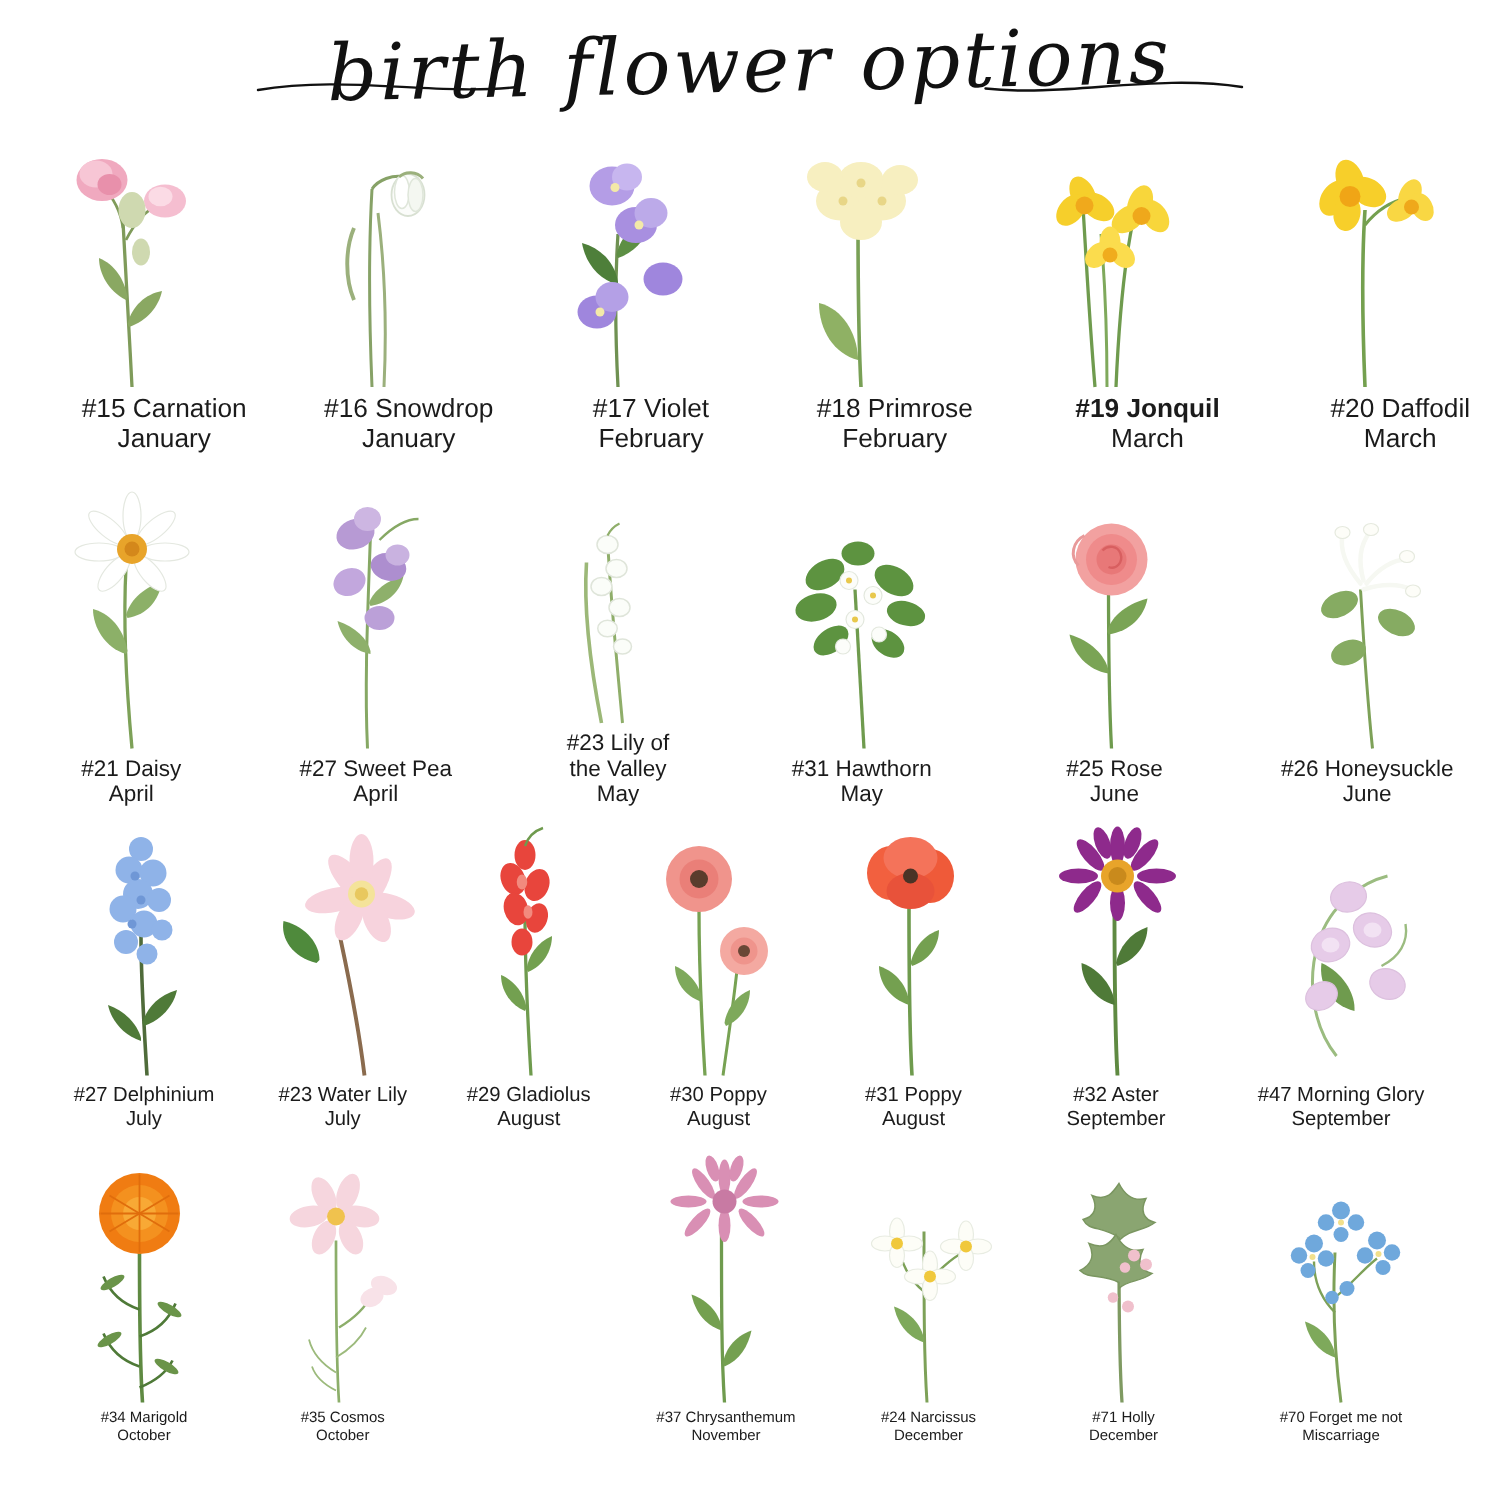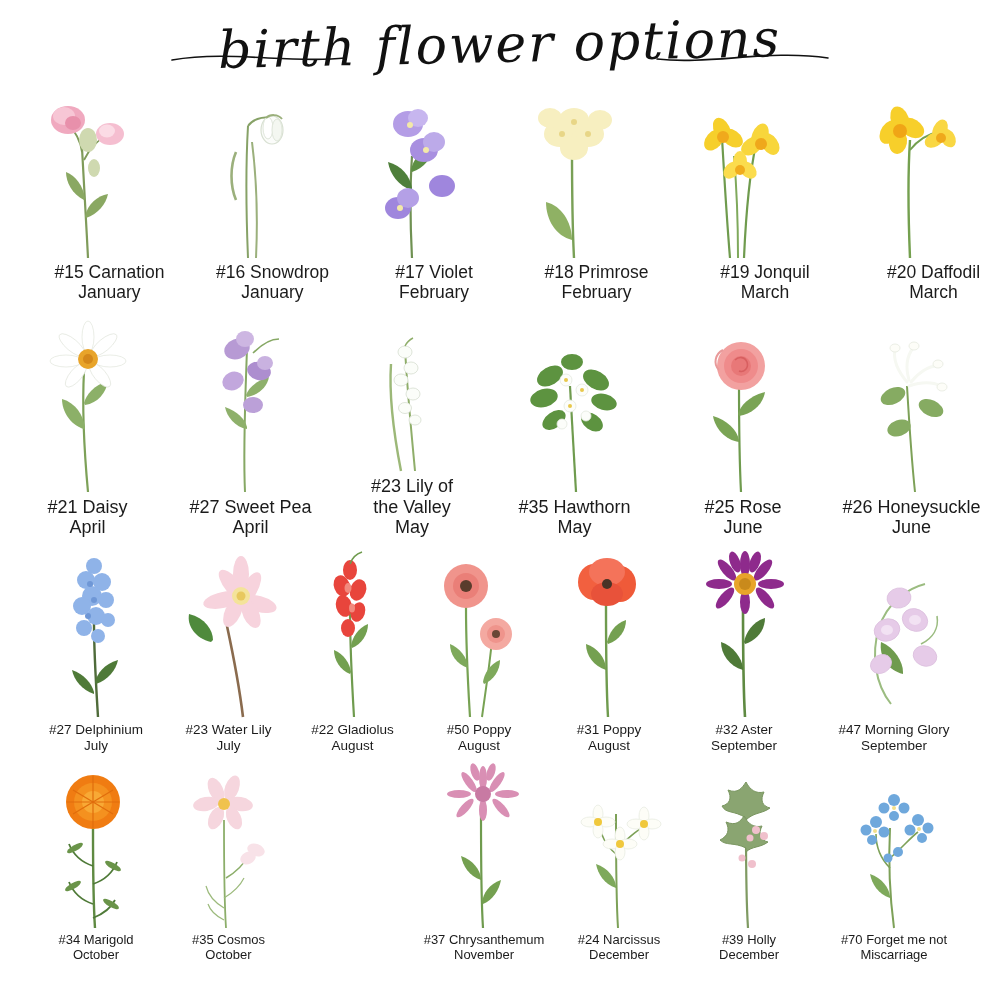--- a/index.html
+++ b/index.html
@@ -75,32 +75,32 @@
     margin-top: 3px;
     white-space: nowrap;
   }
   .cap-line {
     display: block;
   }
   .cell.empty .caption { visibility: hidden; }
 
   
   .r1 .caption { font-size: 17.5px; margin-left: 44px; }
-  .r2 .caption { font-size: 18px; }
+  .r2 .caption { font-size: 15px; }
   .r3 .caption { font-size: 13.5px; }
-  .r4 .caption { font-size: 13px; }
+  .r4 .caption { font-size: 10px; }
 
   .r1 { height: 215px; }
   .r2 { height: 235px; }
   .r3 { height: 215px; }
   .r4 { height: 210px; }
 
   .rowblock { margin-bottom: 0; }
 
-  .jonquil-bold { font-weight: normal; }
+  .jonquil-bold { font-weight: bold; }
 </style>
 </head>
 <body>
 
 <div class="title-wrap">
   <div class="title">birth flower options</div>
   <svg class="title-swash" viewBox="0 0 660 14">
     <path d="M2 8 C 60 -2, 120 12, 175 6" stroke="#111" stroke-width="1.6" fill="none" stroke-linecap="round"></path>
     <path d="M658 6 C 600 -3, 540 13, 487 7" stroke="#111" stroke-width="1.6" fill="none" stroke-linecap="round"></path>
   </svg>
@@ -383,21 +383,21 @@
             <circle cx="52" cy="100" r="5"></circle>
           </g>
           <g fill="#e8c84c">
             <circle cx="56" cy="56" r="2"></circle>
             <circle cx="72" cy="66" r="2"></circle>
             <circle cx="60" cy="82" r="2"></circle>
           </g>
         </svg>
       </div>
       <div class="caption">
-        <span class="cap-line">#35 Hawthorn</span>
+        <span class="cap-line">#31 Hawthorn</span>
         <span class="cap-line">May</span>
       </div>
     </div>
 
     <div class="cell" style="width:172px">
       <div class="art">
         <svg width="120" height="170" viewBox="0 0 120 170">
           <path d="M58 168 C56 130 56 90 56 58" stroke="#6f9b4e" stroke-width="2.2" fill="none"></path>
           <path d="M56 118 C42 116 32 104 30 92 C44 96 54 106 56 116Z" fill="#7aa455"></path>
           <path d="M56 92 C70 90 80 80 82 68 C66 72 57 82 55 90Z" fill="#7aa455"></path>
@@ -520,21 +520,21 @@
             <ellipse cx="48" cy="84" rx="7" ry="9"></ellipse>
           </g>
           <g fill="#f28a7e">
             <ellipse cx="48" cy="44" rx="3.5" ry="5"></ellipse>
             <ellipse cx="52" cy="64" rx="3" ry="4.5"></ellipse>
           </g>
           <path d="M50 20 C52 14 56 10 62 8" stroke="#6f9b4e" stroke-width="1.6" fill="none"></path>
         </svg>
       </div>
       <div class="caption">
-        <span class="cap-line">#22 Gladiolus</span>
+        <span class="cap-line">#29 Gladiolus</span>
         <span class="cap-line">August</span>
       </div>
     </div>
 
     <div class="cell" style="width:130px">
       <div class="art">
         <svg width="115" height="175" viewBox="0 0 115 175">
           <path d="M48 173 C46 140 44 110 44 62" stroke="#77a253" stroke-width="2.2" fill="none"></path>
           <path d="M60 173 C64 144 68 118 70 96" stroke="#77a253" stroke-width="2" fill="none"></path>
           <path d="M46 124 C34 120 28 110 28 100 C38 104 45 114 46 122Z" fill="#7ea95b"></path>
@@ -545,21 +545,21 @@
             <circle cx="44" cy="42" r="6" fill="#5a3c2c"></circle>
           </g>
           <g>
             <circle cx="74" cy="90" r="16" fill="#f4a9a1"></circle>
             <circle cx="74" cy="90" r="9" fill="#ef948c"></circle>
             <circle cx="74" cy="90" r="4" fill="#6a4736"></circle>
           </g>
         </svg>
       </div>
       <div class="caption">
-        <span class="cap-line">#50 Poppy</span>
+        <span class="cap-line">#30 Poppy</span>
         <span class="cap-line">August</span>
       </div>
     </div>
 
     <div class="cell" style="width:130px">
       <div class="art">
         <svg width="110" height="175" viewBox="0 0 110 175">
           <path d="M54 173 C52 140 52 100 52 58" stroke="#6f9b4e" stroke-width="2.4" fill="none"></path>
           <path d="M52 126 C40 122 32 112 32 100 C44 104 51 114 52 124Z" fill="#74a050"></path>
           <path d="M54 100 C66 96 72 86 72 76 C60 80 55 90 53 98Z" fill="#74a050"></path>
@@ -794,21 +794,21 @@
           <g fill="#f0c0cc">
             <circle cx="64" cy="72" r="4"></circle>
             <circle cx="72" cy="78" r="4"></circle>
             <circle cx="58" cy="80" r="3.5"></circle>
             <circle cx="50" cy="100" r="3.5"></circle>
             <circle cx="60" cy="106" r="4"></circle>
           </g>
         </svg>
       </div>
       <div class="caption">
-        <span class="cap-line">#39 Holly</span>
+        <span class="cap-line">#71 Holly</span>
         <span class="cap-line">December</span>
       </div>
     </div>
 
     <div class="cell" style="width:160px">
       <div class="art">
         <svg width="125" height="172" viewBox="0 0 125 172">
           <path d="M62 170 C58 140 56 110 58 70" stroke="#7da158" stroke-width="2" fill="none"></path>
           <path d="M58 110 C48 100 44 88 44 76" stroke="#7da158" stroke-width="1.6" fill="none"></path>
           <path d="M58 100 C70 90 78 80 86 74" stroke="#7da158" stroke-width="1.6" fill="none"></path>

